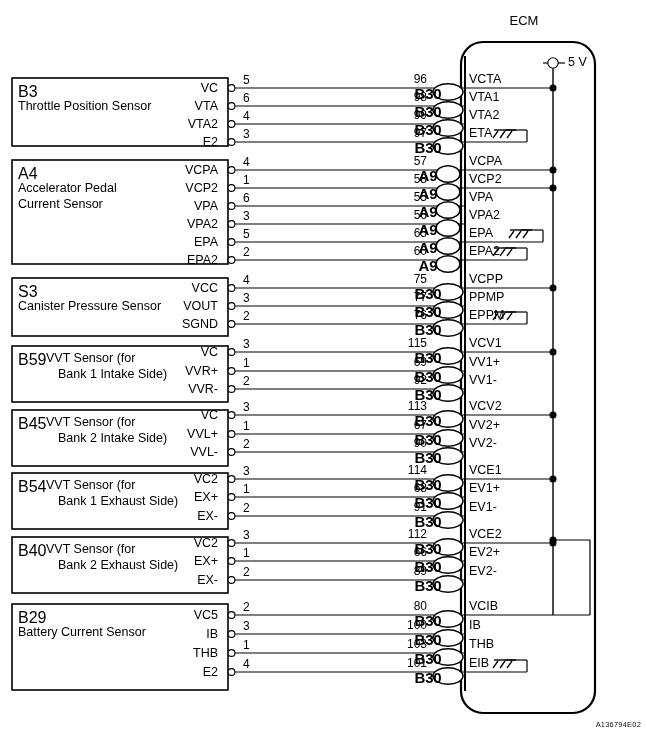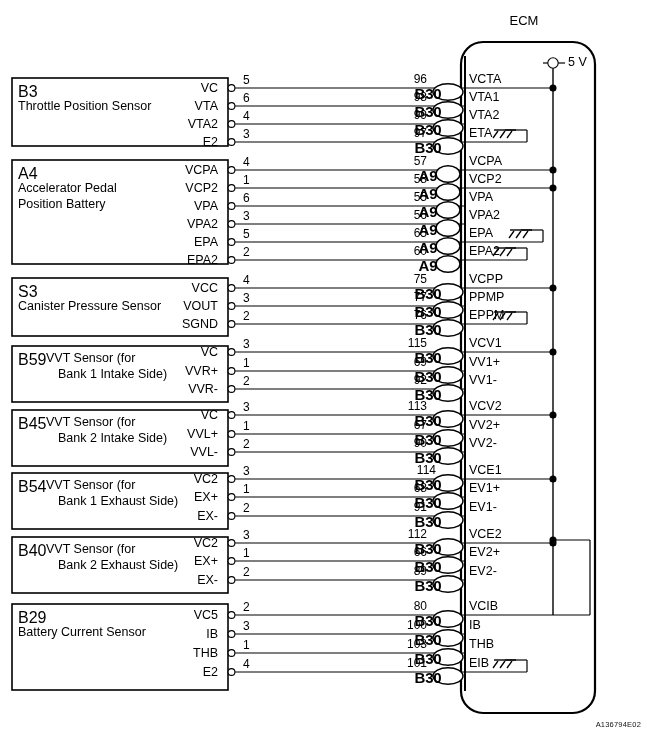--- a/index.html
+++ b/index.html
@@ -200,21 +200,21 @@
       <div class="lbl pinno" style="left: 427px; top: 109px; transform: translateX(-100%);">99</div>
       <div class="lbl conn" style="left: 428px; top: 122px; transform: translateX(-50%); width: 40px;">B30</div>
       <div class="lbl ecmpin" style="left: 469px; top: 109px;">VTA2</div>
       <div class="lbl term" style="left: 218px; top: 136px; transform: translateX(-100%);">E2</div>
       <div class="lbl pinno" style="left: 243px; top: 128px;">3</div>
       <div class="lbl pinno" style="left: 427px; top: 127px; transform: translateX(-100%);">97</div>
       <div class="lbl conn" style="left: 428px; top: 140px; transform: translateX(-50%); width: 40px;">B30</div>
       <div class="lbl ecmpin" style="left: 469px; top: 127px;">ETA</div>
       <div class="lbl sensor-id" style="left: 18px; top: 166px;">A4</div>
       <div class="lbl sensor-desc" style="left: 18px; top: 182px;">Accelerator Pedal</div>
-      <div class="lbl sensor-desc" style="left: 18px; top: 198px;">Position Battery</div>
+      <div class="lbl sensor-desc" style="left: 18px; top: 198px;">Current Sensor</div>
       <div class="lbl term" style="left: 218px; top: 164px; transform: translateX(-100%);">VCPA</div>
       <div class="lbl pinno" style="left: 243px; top: 156px;">4</div>
       <div class="lbl pinno" style="left: 427px; top: 155px; transform: translateX(-100%);">57</div>
       <div class="lbl conn" style="left: 428px; top: 168px; transform: translateX(-50%); width: 40px;">A9</div>
       <div class="lbl ecmpin" style="left: 469px; top: 155px;">VCPA</div>
       <div class="lbl term" style="left: 218px; top: 182px; transform: translateX(-100%);">VCP2</div>
       <div class="lbl pinno" style="left: 243px; top: 174px;">1</div>
       <div class="lbl pinno" style="left: 427px; top: 173px; transform: translateX(-100%);">58</div>
       <div class="lbl conn" style="left: 428px; top: 186px; transform: translateX(-50%); width: 40px;">A9</div>
       <div class="lbl ecmpin" style="left: 469px; top: 173px;">VCP2</div>
@@ -289,21 +289,21 @@
       <div class="lbl term" style="left: 218px; top: 446px; transform: translateX(-100%);">VVL-</div>
       <div class="lbl pinno" style="left: 243px; top: 438px;">2</div>
       <div class="lbl pinno" style="left: 427px; top: 437px; transform: translateX(-100%);">90</div>
       <div class="lbl conn" style="left: 428px; top: 450px; transform: translateX(-50%); width: 40px;">B30</div>
       <div class="lbl ecmpin" style="left: 469px; top: 437px;">VV2-</div>
       <div class="lbl sensor-id" style="left: 18px; top: 479px;">B54</div>
       <div class="lbl sensor-desc" style="left: 46px; top: 479px;">VVT Sensor (for</div>
       <div class="lbl sensor-desc" style="left: 58px; top: 495px;">Bank 1 Exhaust Side)</div>
       <div class="lbl term" style="left: 218px; top: 473px; transform: translateX(-100%);">VC2</div>
       <div class="lbl pinno" style="left: 243px; top: 465px;">3</div>
-      <div class="lbl pinno" style="left: 427px; top: 464px; transform: translateX(-100%); margin-left: 9px;">114</div>
+      <div class="lbl pinno" style="left: 427px; top: 464px; transform: translateX(-100%);">114</div>
       <div class="lbl conn" style="left: 428px; top: 477px; transform: translateX(-50%); width: 40px;">B30</div>
       <div class="lbl ecmpin" style="left: 469px; top: 464px;">VCE1</div>
       <div class="lbl term" style="left: 218px; top: 491px; transform: translateX(-100%);">EX+</div>
       <div class="lbl pinno" style="left: 243px; top: 483px;">1</div>
       <div class="lbl pinno" style="left: 427px; top: 482px; transform: translateX(-100%);">68</div>
       <div class="lbl conn" style="left: 428px; top: 495px; transform: translateX(-50%); width: 40px;">B30</div>
       <div class="lbl ecmpin" style="left: 469px; top: 482px;">EV1+</div>
       <div class="lbl term" style="left: 218px; top: 510px; transform: translateX(-100%);">EX-</div>
       <div class="lbl pinno" style="left: 243px; top: 502px;">2</div>
       <div class="lbl pinno" style="left: 427px; top: 501px; transform: translateX(-100%);">91</div>

